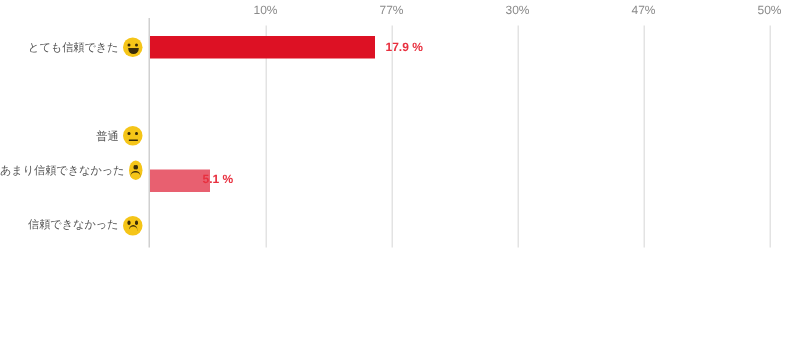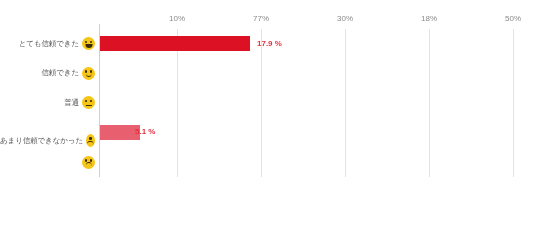--- a/index.html
+++ b/index.html
@@ -10,21 +10,20 @@
   body {
     font-family: "Liberation Sans", sans-serif;
     -webkit-font-smoothing: antialiased;
   }
   #chart-root {
     position: relative;
     width: 536px;
     height: 173px;
     background: #ffffff;
     overflow: hidden;
-    margin-top: 12px;
   }
 
   
   .plot-area {
     position: absolute;
     left: 99px;
     top: 17px;
     width: 437px;
     height: 148px;
   }
@@ -184,63 +183,56 @@
 </style>
 </head>
 <body>
 
 <div id="chart-root">
 
   <div class="x-axis-labels">
     <span class="x-tick-label" style="left:177px">10%</span>
     <span class="x-tick-label" style="left:261px">77%</span>
     <span class="x-tick-label" style="left:345px">30%</span>
-    <span class="x-tick-label" style="left:429px">18%</span>
+    <span class="x-tick-label" style="left:429px">47%</span>
     <span class="x-tick-label" style="left:513px">50%</span>
   </div>
 
   <div class="cat-labels">
 
     <div class="cat-row" style="top:0px">
       <span class="cat-text">とても信頼できた</span>
       <span class="face grin">
           <i class="eye l"></i>
           <i class="eye r"></i>
           <i class="mouth"></i>
         </span>
     </div>
 
-    <div class="cat-row" style="top:29.6px">
-      <span class="cat-text">信頼できた</span>
-      <span class="face smile">
-          <i class="eye l"></i>
-          <i class="eye r"></i>
-          <i class="mouth"></i>
-        </span>
-    </div>
 
     <div class="cat-row" style="top:59.2px">
       <span class="cat-text">普通</span>
       <span class="face neutral">
           <i class="eye l"></i>
           <i class="eye r"></i>
           <i class="mouth"></i>
         </span>
     </div>
 
-    <div class="cat-row" style="top:97px">
+    <div class="cat-row" style="top:82px">
       <span class="cat-text">あまり信頼できなかった</span>
       <span class="face worried">
           <i class="eye l"></i>
           <i class="eye r"></i>
           <i class="mouth"></i>
         </span>
     </div>
 
     <div class="cat-row" style="top:118.4px">
+      <span class="cat-text">信頼できなかった</span>
       <span class="face sad">
           <i class="eye l"></i>
           <i class="eye r"></i>
           <i class="mouth"></i>
         </span>
     </div>
 
   </div>
 
   <div class="plot-area">

